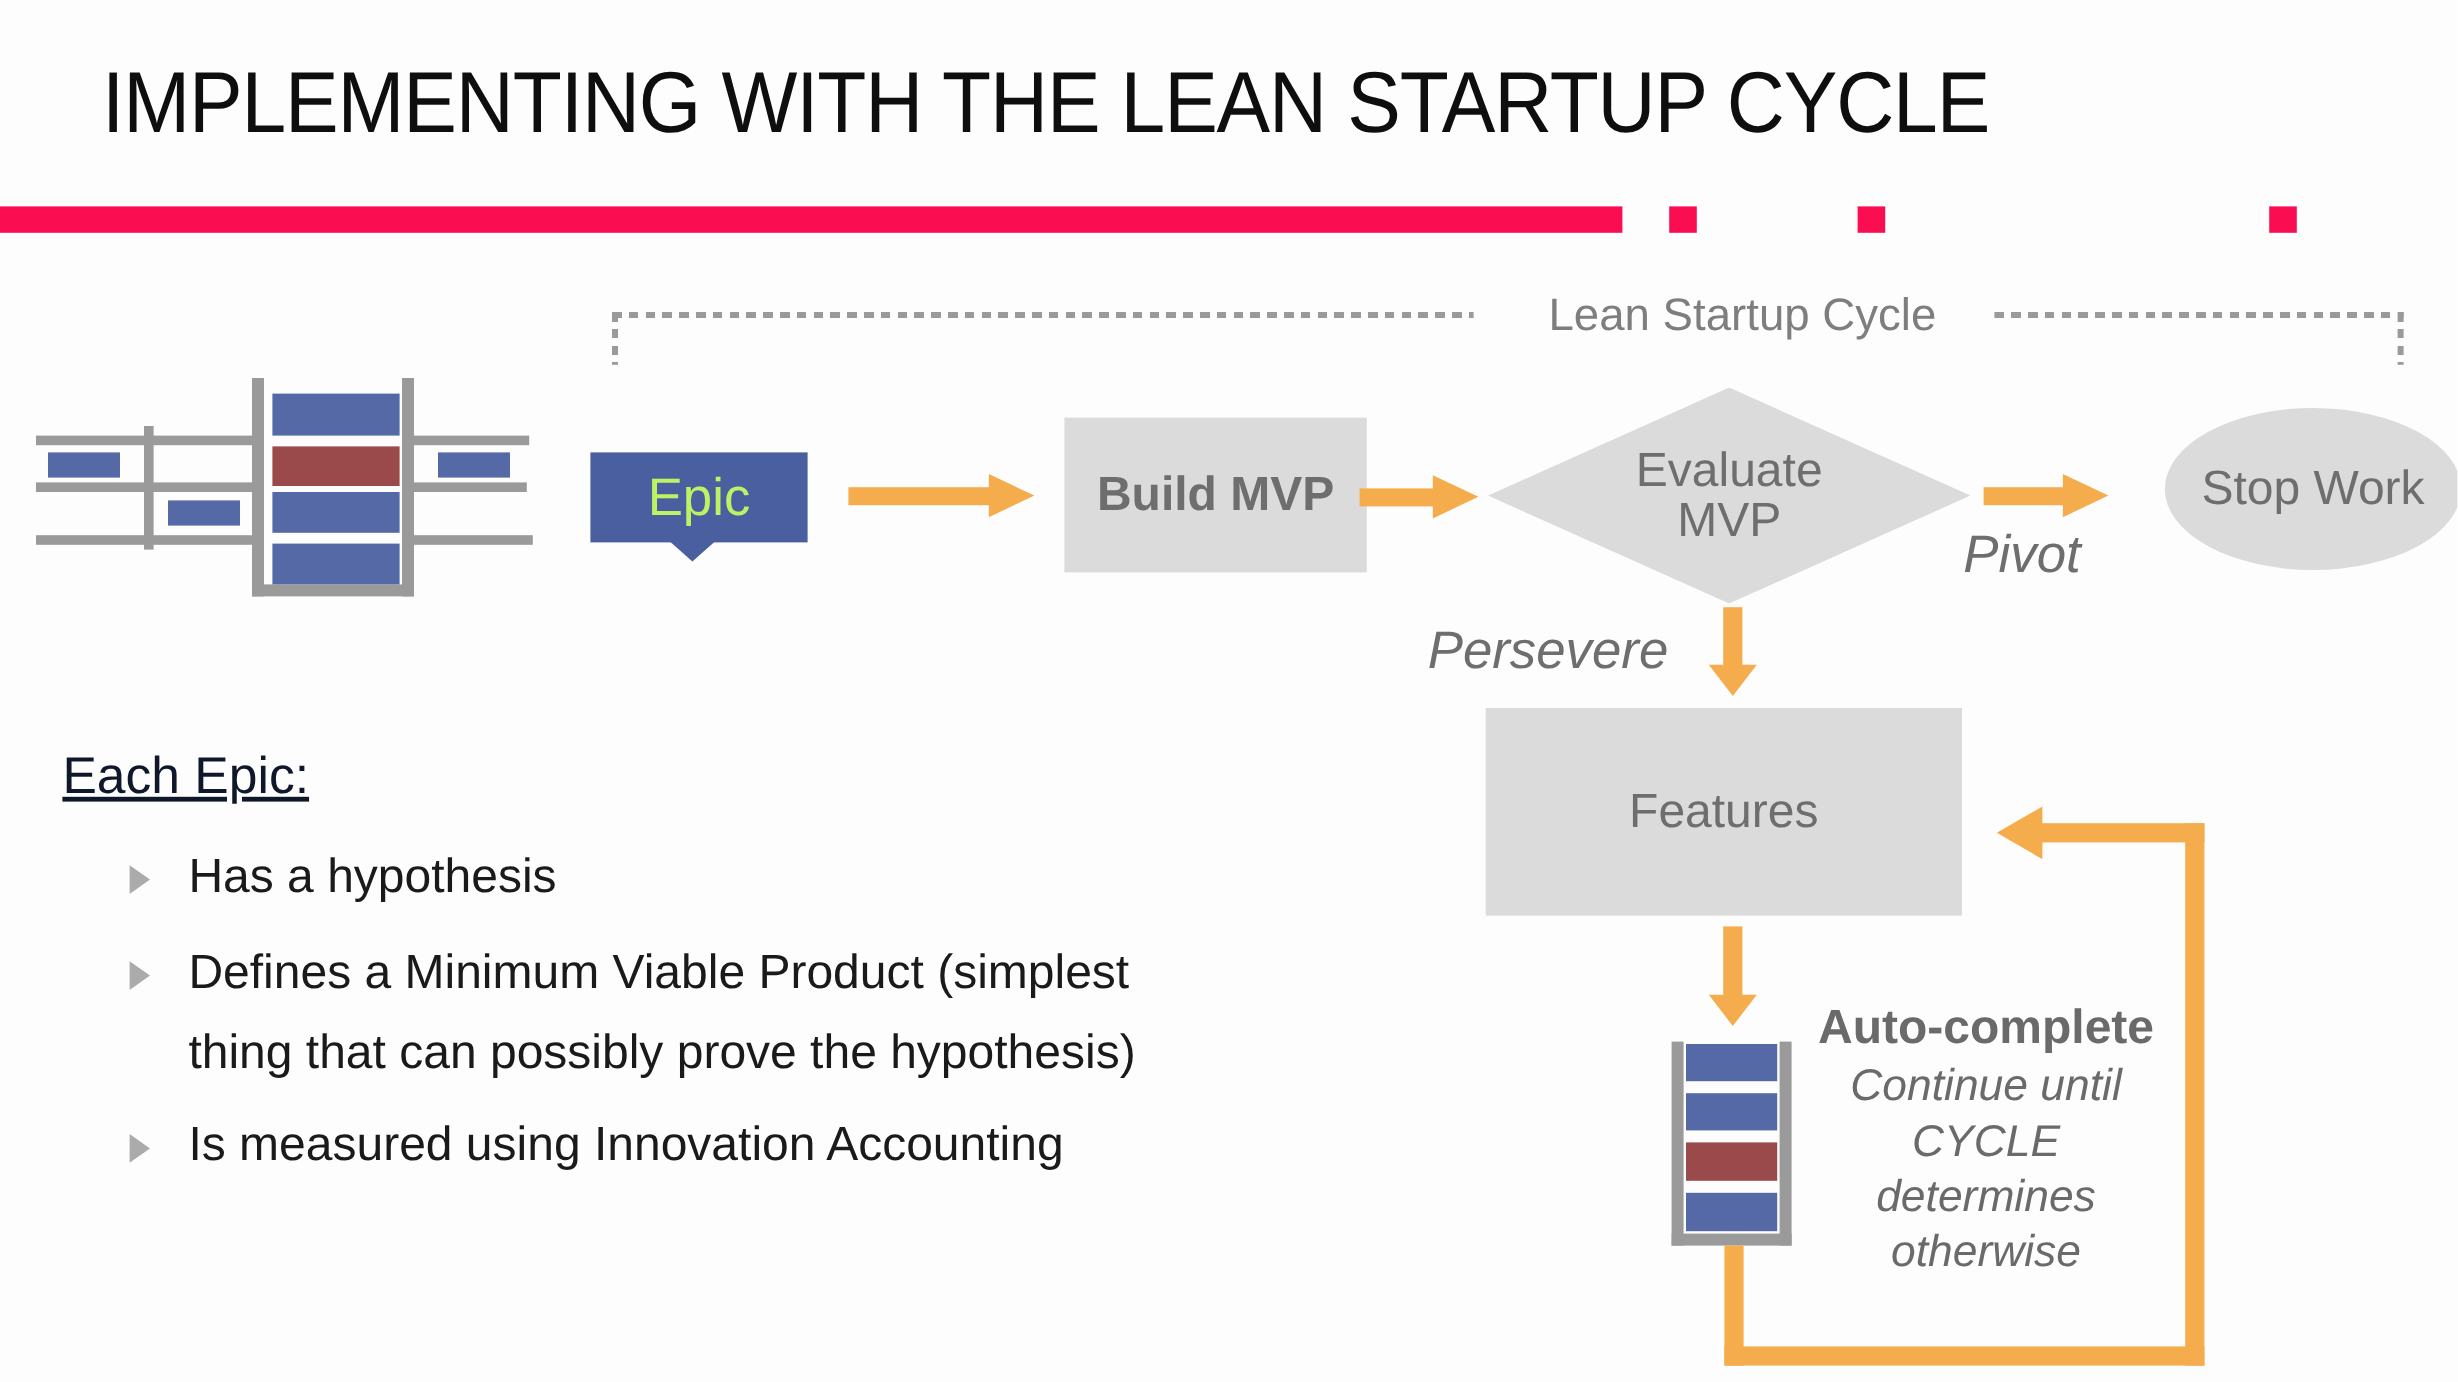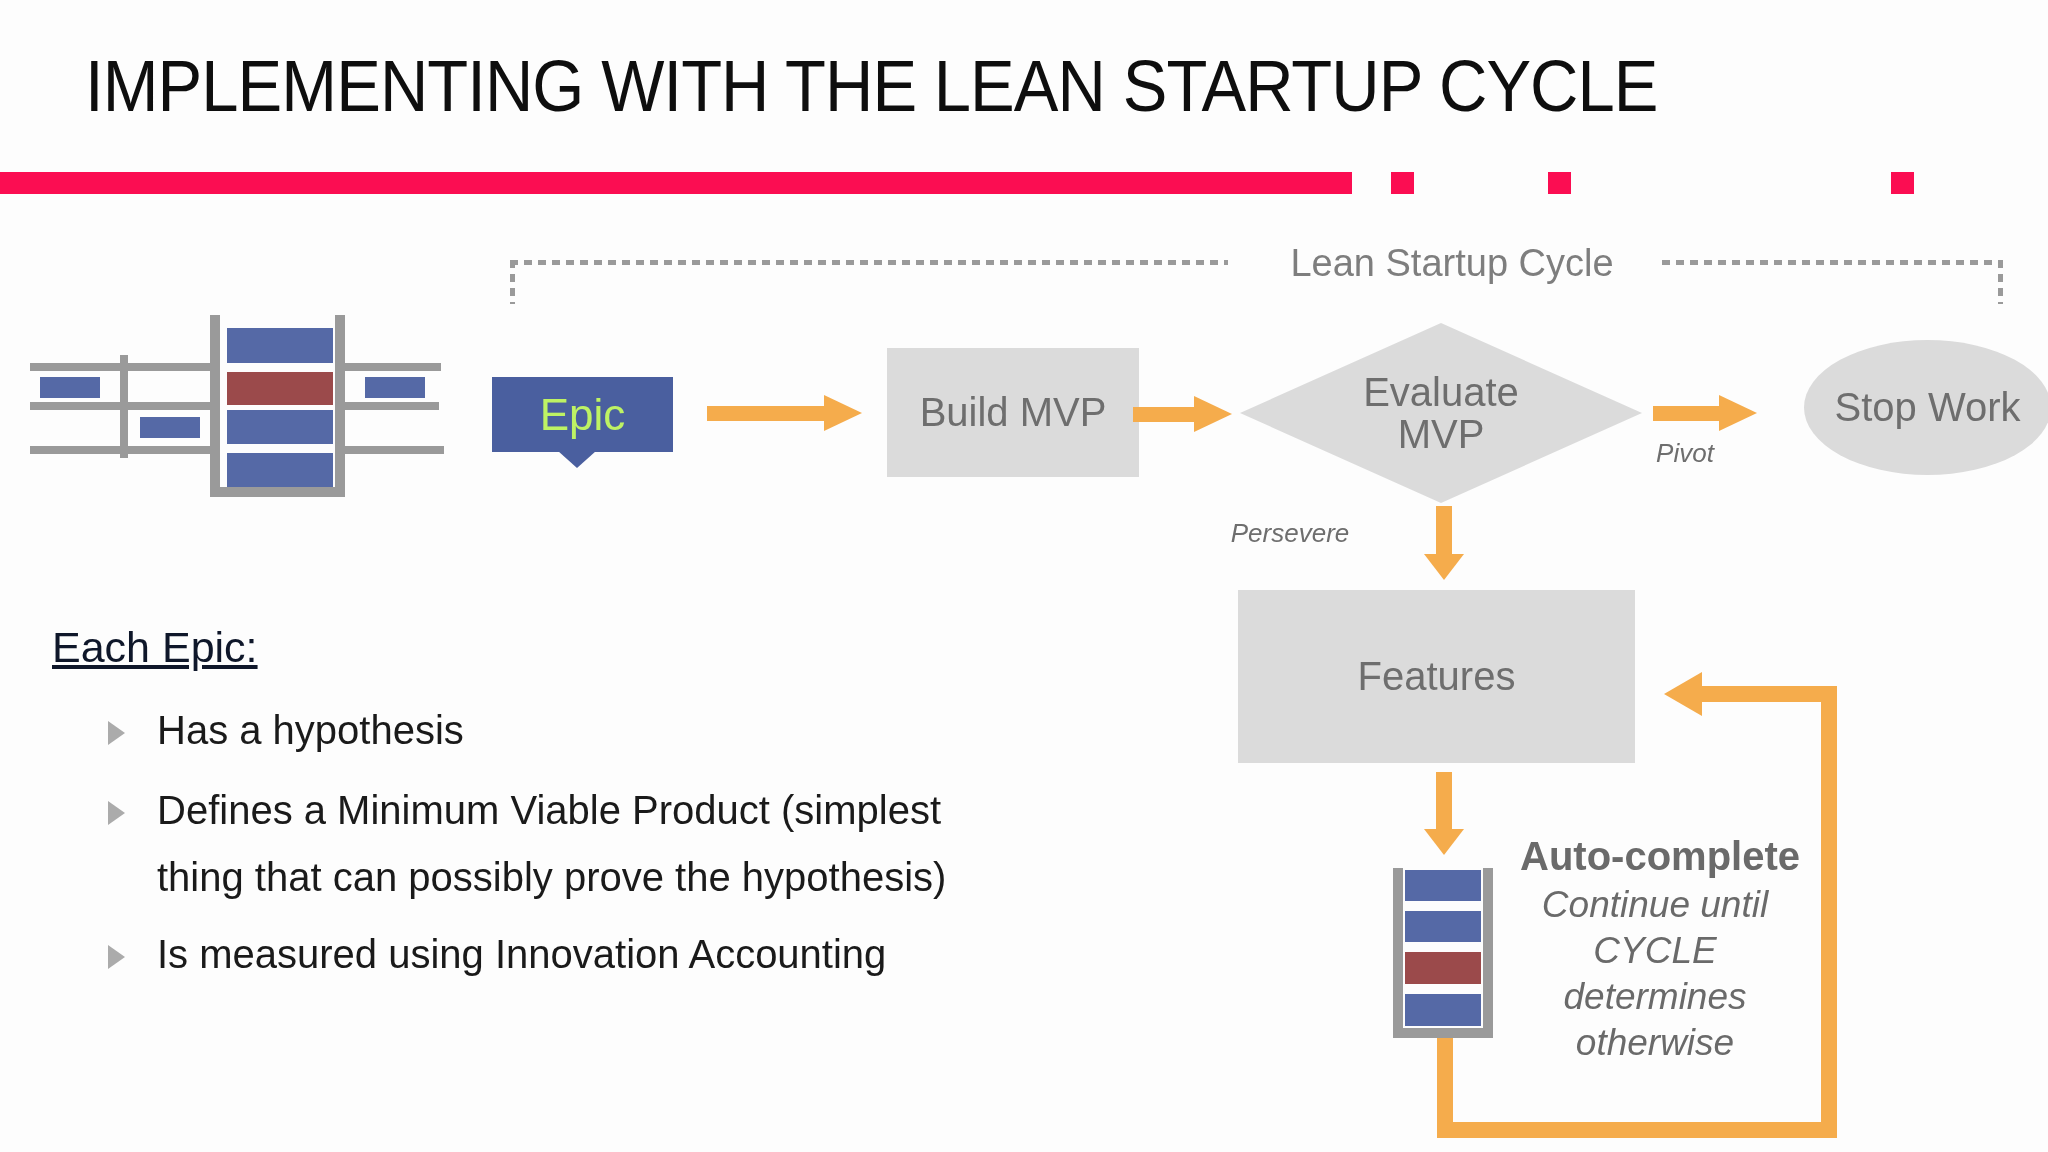--- a/index.html
+++ b/index.html
@@ -26,23 +26,23 @@
              border-left:38px solid var(--c-orange,#f5ac4c);}
   .tri-down{border-left:20px solid transparent;border-right:20px solid transparent;
             border-top:26px solid var(--c-orange,#f5ac4c);}
   .tri-left{border-top:22px solid transparent;border-bottom:22px solid transparent;
             border-right:38px solid var(--c-orange,#f5ac4c);}
   .epic-box{background:var(--c-epic,#4a5f9f);color:#bef264;font-size:44px;
             display:flex;align-items:center;justify-content:center;}
   .epic-tail{border-left:19px solid transparent;border-right:19px solid transparent;
              border-top:17px solid var(--c-epic,#4a5f9f);}
   .caption{font-size:37px;line-height:45px;color:#808080;text-align:center;}
-  .flowlabel{font-size:26px;font-style:italic;color:#6e6e6e;text-align:center;white-space:nowrap;}
+  .flowlabel{font-size:44px;font-style:italic;color:#6e6e6e;text-align:center;white-space:nowrap;}
   .auto-block{width:290px;text-align:center;color:#6a6a6a;}
-  .auto-title{font-size:40px;line-height:40px;font-weight:bold;text-align:right;}
+  .auto-title{font-size:40px;line-height:40px;font-weight:bold;}
   .auto-lines{font-size:37px;line-height:46px;font-style:italic;}
   .heading{font-size:43px;color:#0f172a;white-space:nowrap;text-decoration:underline;}
   .bullet-text{font-size:40px;line-height:48px;color:#1a1a1a;white-space:nowrap;}
   .bullet-tri{border-top:12px solid transparent;border-bottom:12px solid transparent;
               border-left:17px solid #ababab;}
 </style>
 </head>
 <body>
 
 <div class="slide">
@@ -78,21 +78,21 @@
     <div class="abs bluebar" style="left:140px;top:117px;width:60px;height:21px;"></div>
     <div class="abs bluebar" style="left:365px;top:77px;width:60px;height:21px;"></div>
   </div>
 
   <div class="abs epic-box" style="left:492px;top:377px;width:181px;height:75px;">Epic</div>
   <div class="abs tri epic-tail" style="left:558px;top:451px;"></div>
 
   <div class="abs orange" style="left:707px;top:406px;width:118px;height:15px;"></div>
   <div class="abs tri tri-right" style="left:824px;top:395px;"></div>
 
-  <div class="abs graybox" style="left:887px;top:348px;width:252px;height:129px;">Build MVP</div>
+  <div class="abs graybox" style="left:887px;top:348px;width:252px;height:129px;font-weight:bold;">Build MVP</div>
 
   <div class="abs orange" style="left:1133px;top:407px;width:62px;height:15px;"></div>
   <div class="abs tri tri-right" style="left:1194px;top:396px;"></div>
 
   <div class="abs graybox diamond" style="left:1240px;top:323px;width:402px;height:180px;">
     <div>Evaluate</div>
     <div>MVP</div>
   </div>
 
   <div class="abs orange" style="left:1653px;top:406px;width:68px;height:15px;"></div>

